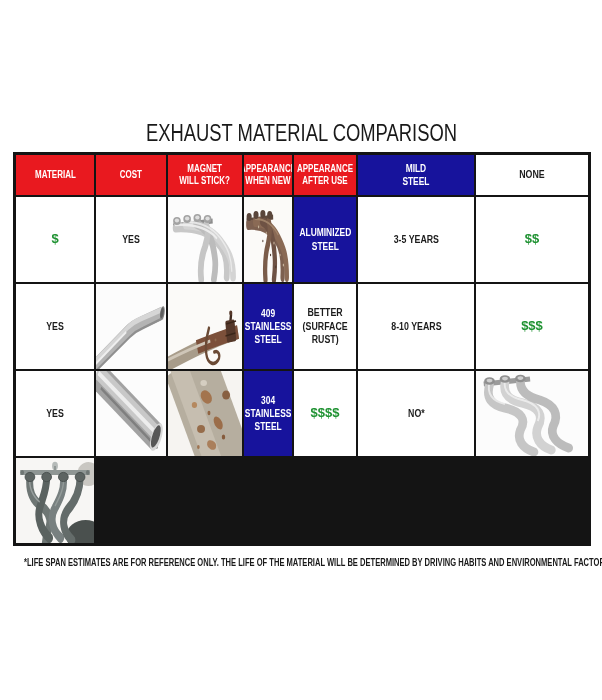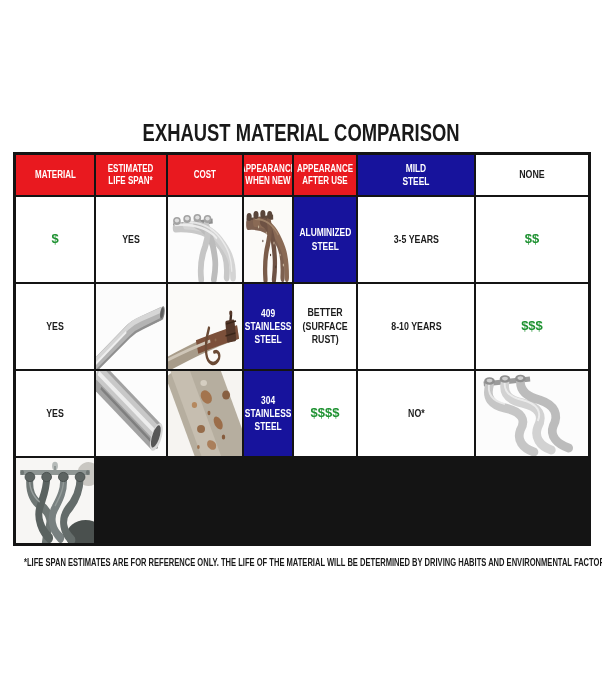--- a/index.html
+++ b/index.html
@@ -9,21 +9,21 @@
     -webkit-font-smoothing:antialiased;
   }
   .page{position:absolute;inset:0;background:#ffffff;}
 
   
   .cond{display:inline-block;transform:scaleX(0.80);transform-origin:center;white-space:pre-line;text-align:center;}
   .cond-left{display:inline-block;transform:scaleX(0.72);transform-origin:left center;white-space:nowrap;}
 
   .title{
     position:absolute;top:118px;left:0;width:602px;height:30px;
-    text-align:center;font-weight:700;font-size:23px;color:#191919;
+    text-align:center;font-weight:400;font-size:23px;color:#191919;
     letter-spacing:0px;line-height:30px;
   }
 
   .tbl{
     position:absolute;left:13px;top:152px;
     display:grid;
     grid-template-columns:78px 70px 74px 48px 62px 116px 112px;
     grid-template-rows:40px 85px 85px 85px 85px;
     gap:2px;
     background:#141414;
@@ -49,25 +49,25 @@
 <div class="page">
 
   <div class="title"><span class="cond">EXHAUST MATERIAL COMPARISON</span></div>
 
   <div class="tbl">
 
     <div class="cell hdr">
         <span class="cond">MATERIAL</span>
       </div>
     <div class="cell hdr">
-        <span class="cond">ESTIMATED
-LIFE SPAN*</span>
-      </div>
-    <div class="cell hdr">
         <span class="cond">COST</span>
+      </div>
+    <div class="cell hdr">
+        <span class="cond">MAGNET
+WILL STICK?</span>
       </div>
     <div class="cell hdr">
         <span class="cond">APPEARANCE
 WHEN NEW</span>
       </div>
     <div class="cell hdr">
         <span class="cond">APPEARANCE
 AFTER USE</span>
       </div>
 

